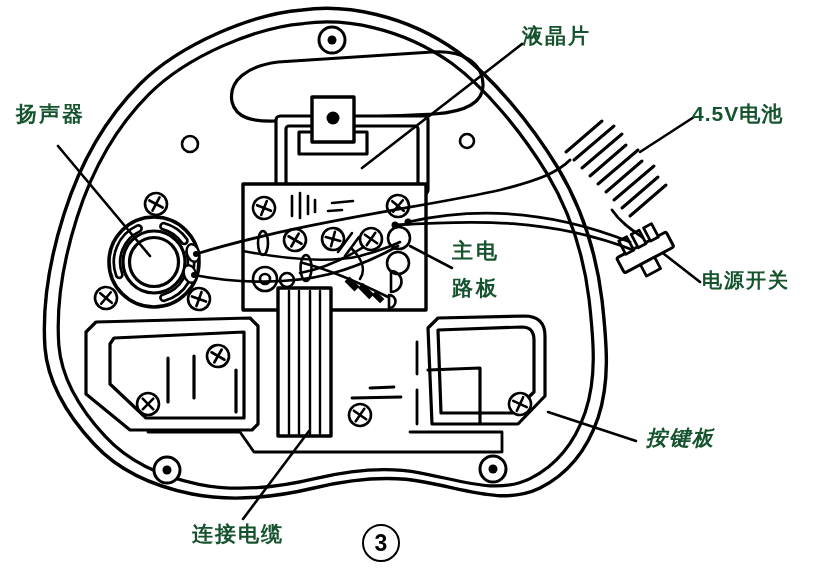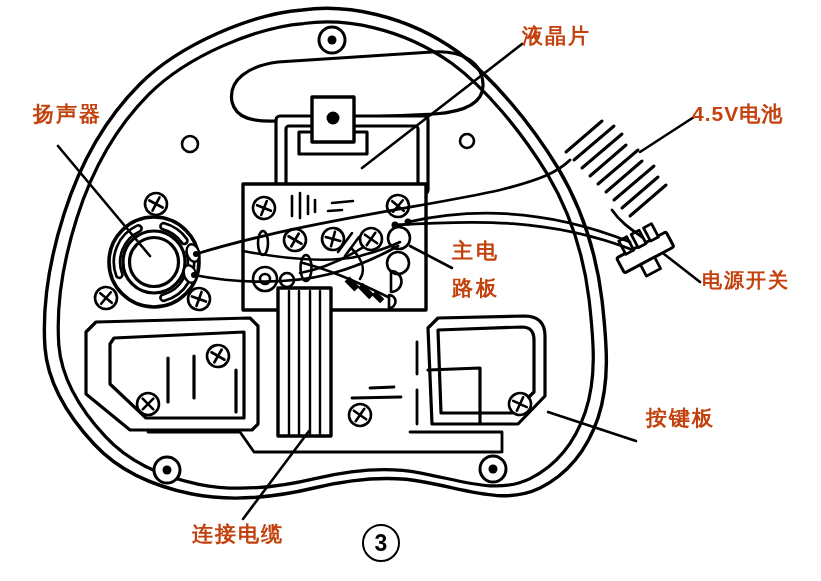--- a/index.html
+++ b/index.html
@@ -7,21 +7,21 @@
     position:relative;
     width:821px;height:581px;
     background:#ffffff;
     font-family:"Liberation Sans","DejaVu Sans",sans-serif;
     overflow:hidden;
   }
   svg{position:absolute;left:0;top:0;}
   .lineart{stroke:#000;fill:none;stroke-linecap:round;stroke-linejoin:round;}
   .label{
     position:absolute;
-    color:#c2410c;
+    color:#14532d;
     font-weight:700;
     font-size:21px;
     letter-spacing:2px;
     white-space:nowrap;
     line-height:24px;
   }
   .label.two-line{line-height:37px;letter-spacing:3px;}
   .fig-num{
     position:absolute;
     width:34px;height:34px;
@@ -234,30 +234,30 @@
     <line x1="700" y1="282" x2="664" y2="254"></line>
     <line x1="636" y1="441" x2="548" y2="412"></line>
     <line x1="243" y1="519" x2="309" y2="431"></line>
   </g>
 </svg>
 
 <div class="label" style="left:522px;top:24px;">液晶片</div>
 
 <div class="label" style="left:692px;top:102px;letter-spacing:1px;text-align:center;">4.5V电池</div>
 
-<div class="label" style="left:33px;top:102px;">扬声器</div>
+<div class="label" style="left:16px;top:102px;">扬声器</div>
 
 <div class="label two-line" style="left:452px;top:232px;">
   <span style="display:block;">主电</span>
   <span style="display:block;">路板</span>
 </div>
 
 <div class="label" style="left:702px;top:268px;font-size:20px;">电源开关</div>
 
-<div class="label" style="left:646px;top:406px;">按键板</div>
+<div class="label" style="left:646px;top:426px;font-style:italic;">按键板</div>
 
 <div class="label" style="left:192px;top:522px;text-align:right;">连接电缆</div>
 
 <div class="fig-num" style="left:362px;top:524px;">
   <span>3</span>
 </div>
 
 </div>
 
 </body></html>

